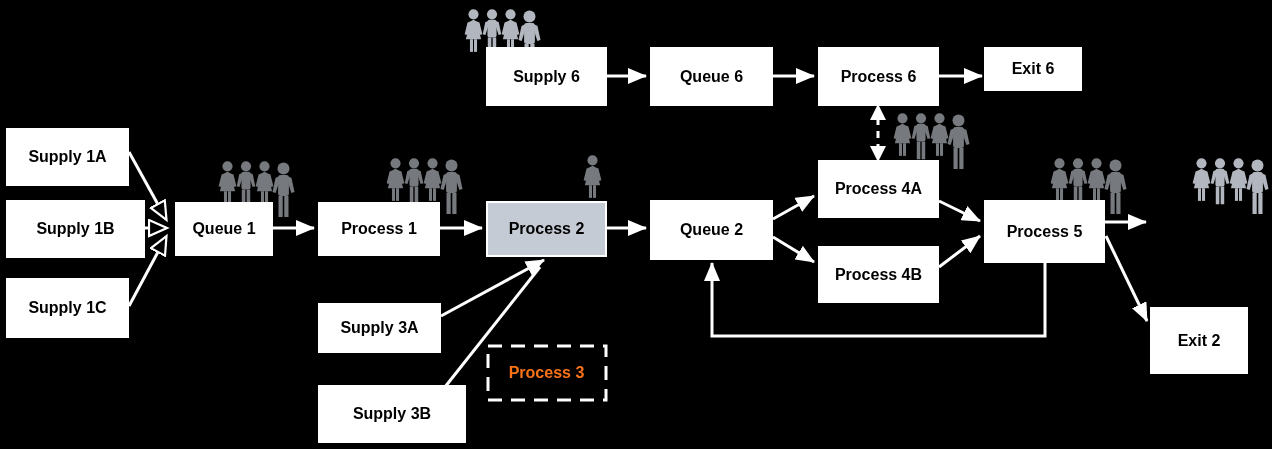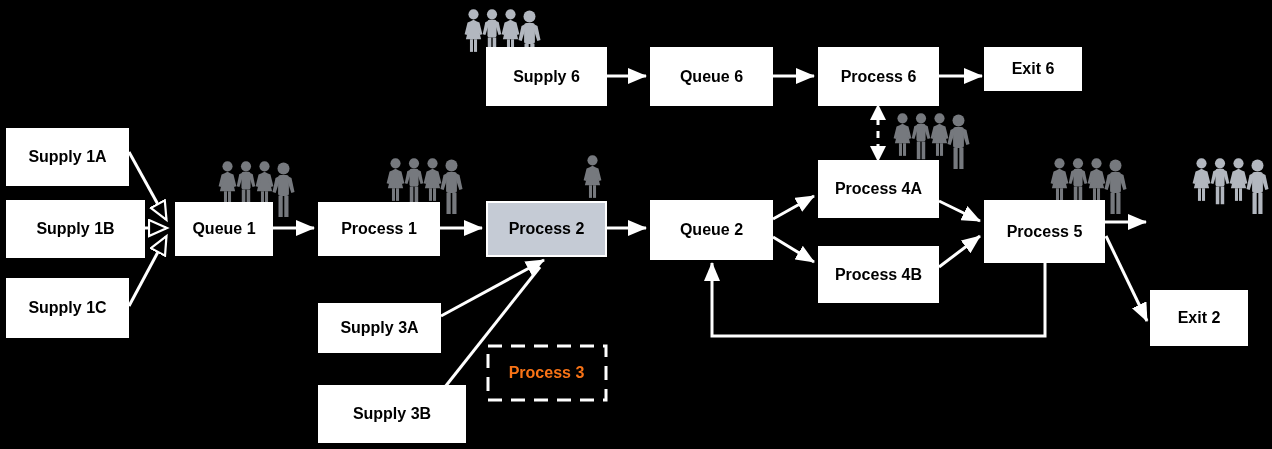--- a/index.html
+++ b/index.html
@@ -116,21 +116,21 @@
   <div class="box" style="left:6px;top:128px;width:123px;height:58px">Supply 1A</div>
   <div class="box" style="left:6px;top:200px;width:139px;height:58px">Supply 1B</div>
   <div class="box" style="left:6px;top:278px;width:123px;height:60px">Supply 1C</div>
   <div class="box" style="left:175px;top:202px;width:98px;height:54px">Queue 1</div>
   <div class="box" style="left:318px;top:202px;width:122px;height:54px">Process 1</div>
   <div class="box alt" style="left: 486px; top: 201px; width: 121px; height: 56px; background: rgb(197, 203, 213);">Process 2</div>
   <div class="box" style="left:650px;top:200px;width:123px;height:60px">Queue 2</div>
   <div class="box" style="left:818px;top:160px;width:121px;height:58px">Process 4A</div>
   <div class="box" style="left:818px;top:246px;width:121px;height:57px">Process 4B</div>
   <div class="box" style="left:984px;top:200px;width:121px;height:63px">Process 5</div>
-  <div class="box" style="left:1150px;top:290px;width:98px;height:56px">Exit 2</div>
+  <div class="box" style="left:1150px;top:307px;width:98px;height:67px">Exit 2</div>
   <div class="box" style="left:318px;top:303px;width:123px;height:50px">Supply 3A</div>
   <div class="box" style="left:318px;top:385px;width:148px;height:58px">Supply 3B</div>
   <div class="box ghost" style="left:486px;top:344px;width:121px;height:57px">Process 3</div>
   <div class="box" style="left:486px;top:47px;width:121px;height:59px">Supply 6</div>
   <div class="box" style="left:650px;top:47px;width:123px;height:59px">Queue 6</div>
   <div class="box" style="left:818px;top:47px;width:121px;height:59px">Process 6</div>
   <div class="box" style="left:984px;top:47px;width:98px;height:44px">Exit 6</div>
 
 </div>
 

